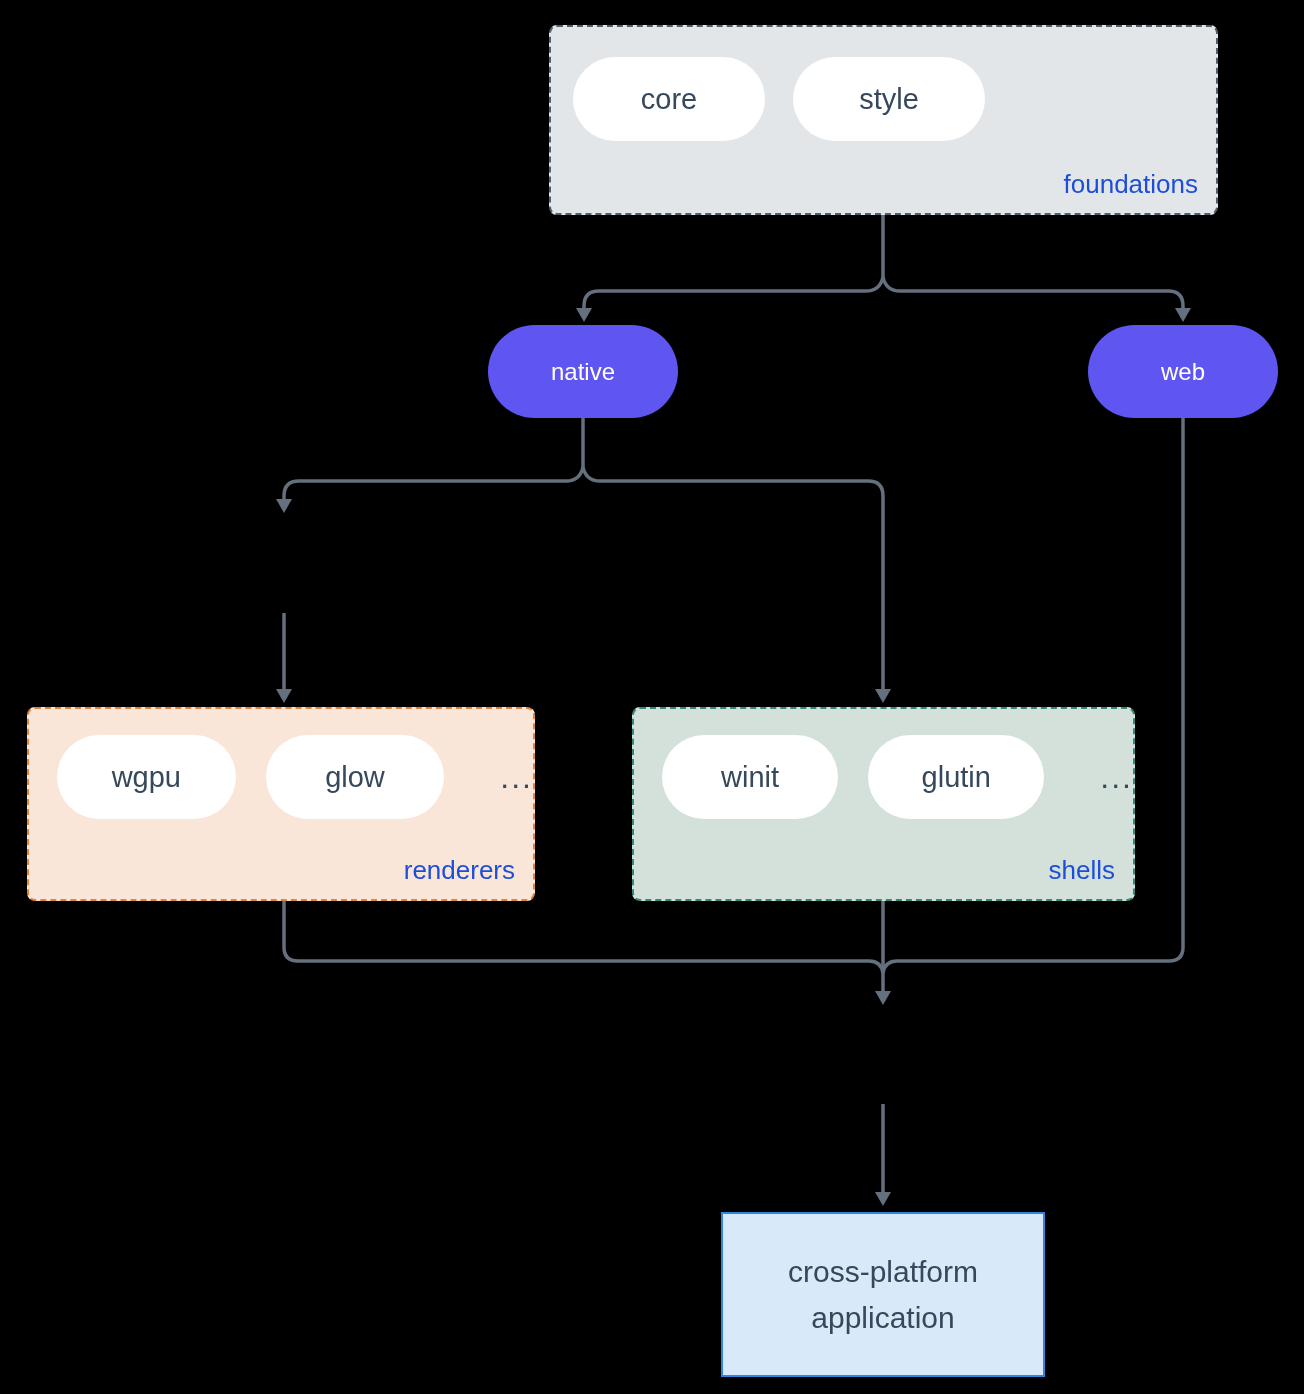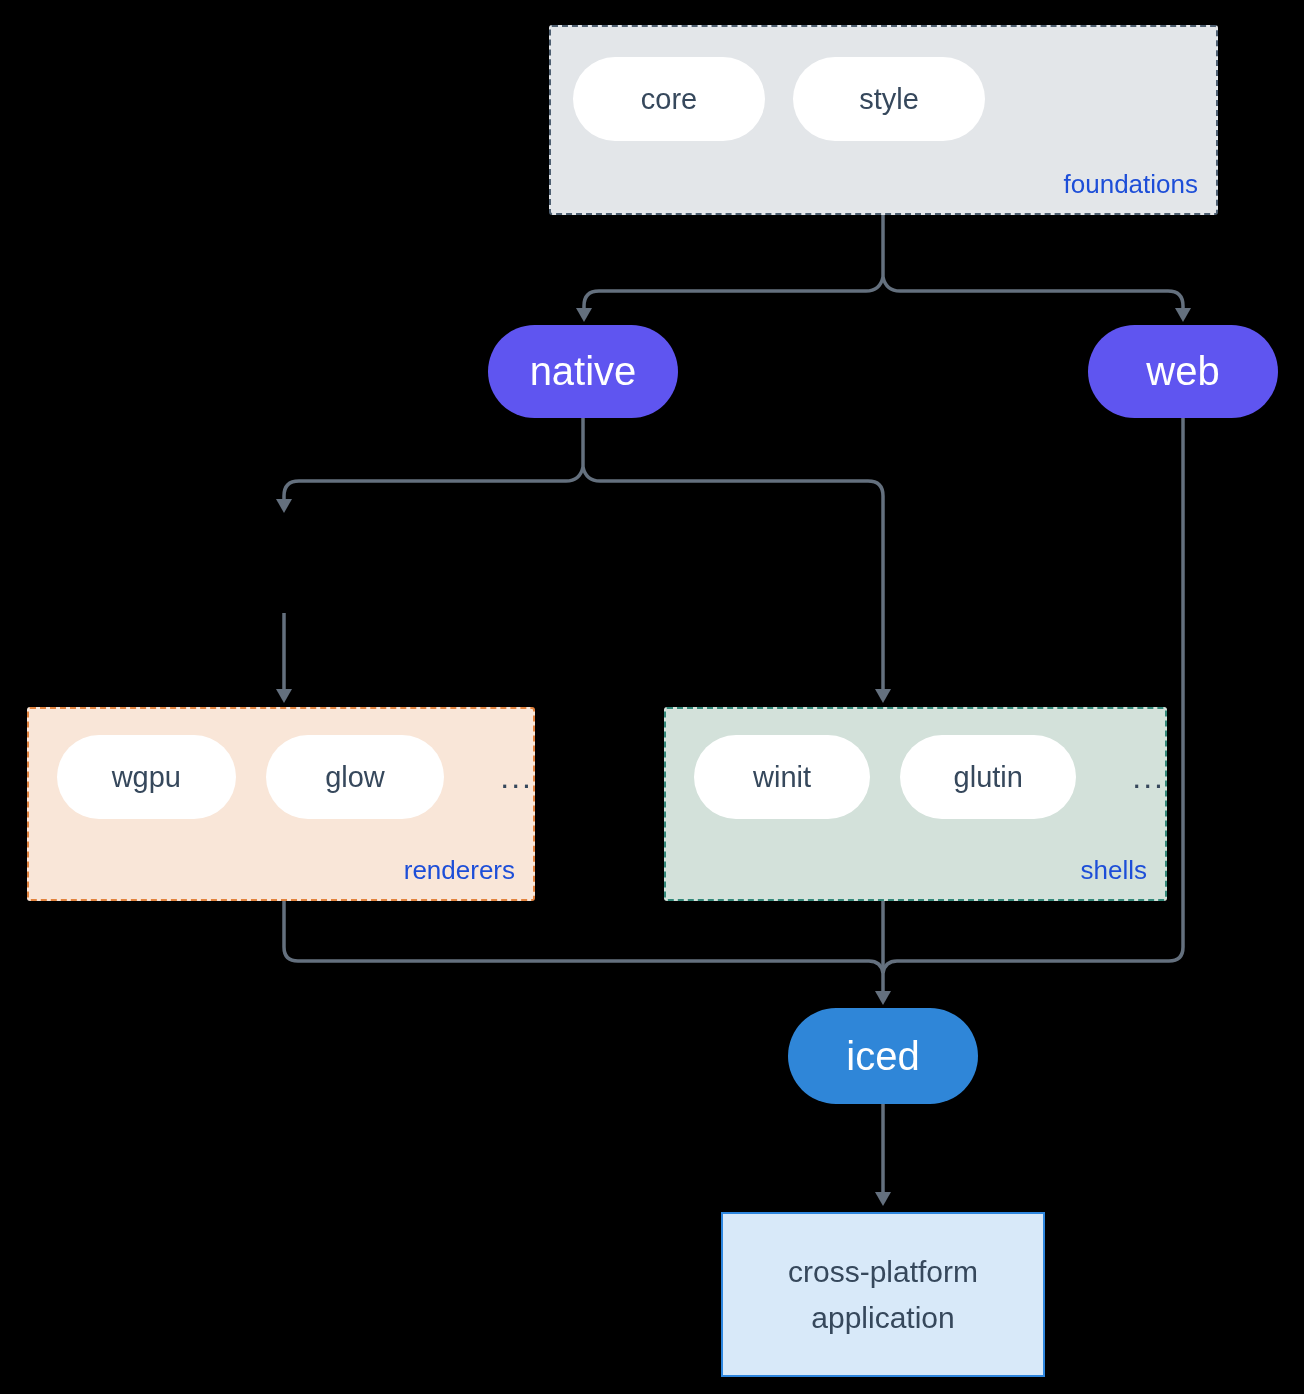--- a/index.html
+++ b/index.html
@@ -14,21 +14,21 @@
   .edges {
     position: absolute;
     left: 0; top: 0;
     pointer-events: none;
   }
   .edge { fill: none; stroke: #64707e; stroke-width: 3.5; }
   .arrowhead { fill: #64707e; stroke: none; }
 
   .group-box {
     position: absolute;
-    border-radius: 3px;
+    border-radius: 8px;
     box-sizing: border-box;
   }
   .group-box .pill-row {
     display: flex;
     align-items: center;
   }
   .group-label {
     position: absolute;
     right: 18px;
     bottom: 13px;
@@ -49,41 +49,40 @@
     color: #36485c;
     margin-left: 26px;
     letter-spacing: 2px;
   }
   .node-pill {
     position: absolute;
     border-radius: 48px;
     display: flex;
     align-items: center;
     justify-content: center;
-    font-size: 40px;
+    font-size: 24px;
     color: #ffffff;
   }
   .foundations-box {
     left: 549px; top: 25px; width: 669px; height: 190px;
     background: #e3e6e9;
     border: 2px dashed #4e5f71;
   }
   .foundations-box .pill-row { padding: 30px 0 0 22px; gap: 28px; }
   .foundations-box .white-pill { width: 192px; height: 84px; }
 
   .renderers-box {
     left: 27px; top: 707px; width: 508px; height: 194px;
     background: #f9e6d8;
     border: 2px dashed #e2833e;
   }
   .shells-box {
     left: 632px; top: 707px; width: 503px; height: 194px;
     background: #d3e1da;
     border: 2px dashed #33897a;
-    margin-left: 32px;
   }
   .renderers-box .pill-row, .shells-box .pill-row { padding: 26px 0 0 28px; gap: 30px; }
   .renderers-box .white-pill, .shells-box .white-pill { width: 185px; height: 84px; }
 
   .native-pill  { left: 488px;  top: 325px;  width: 190px; height: 93px; background: #5f55f0; }
   .web-pill     { left: 1088px; top: 325px;  width: 190px; height: 93px; background: #5f55f0; }
   .graphics-pill{ left: 189px;  top: 517px;  width: 190px; height: 96px; background: #e2823f; }
   .iced-pill    { left: 788px;  top: 1008px; width: 190px; height: 96px; background: #2f86d8; }
 
   .app-box {
@@ -155,20 +154,19 @@
 
   <div class="group-box shells-box">
     <div class="pill-row">
       <div class="white-pill">winit</div>
       <div class="white-pill">glutin</div>
       <div class="ellipsis">...</div>
     </div>
     <div class="group-label">shells</div>
   </div>
 
-  <div class="node-pill iced-pill">iced</div>
 
   <div class="app-box">
     <div>cross-platform</div>
     <div>application</div>
   </div>
 
 </div>
 
 </body></html>

